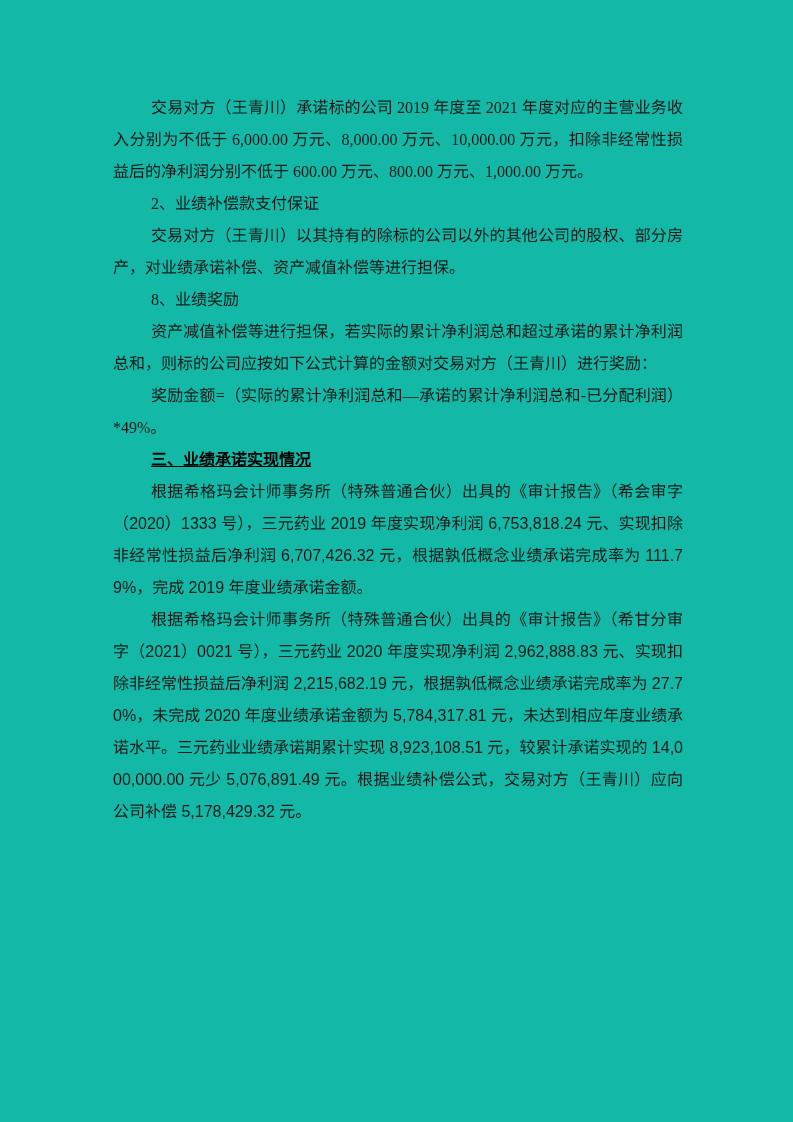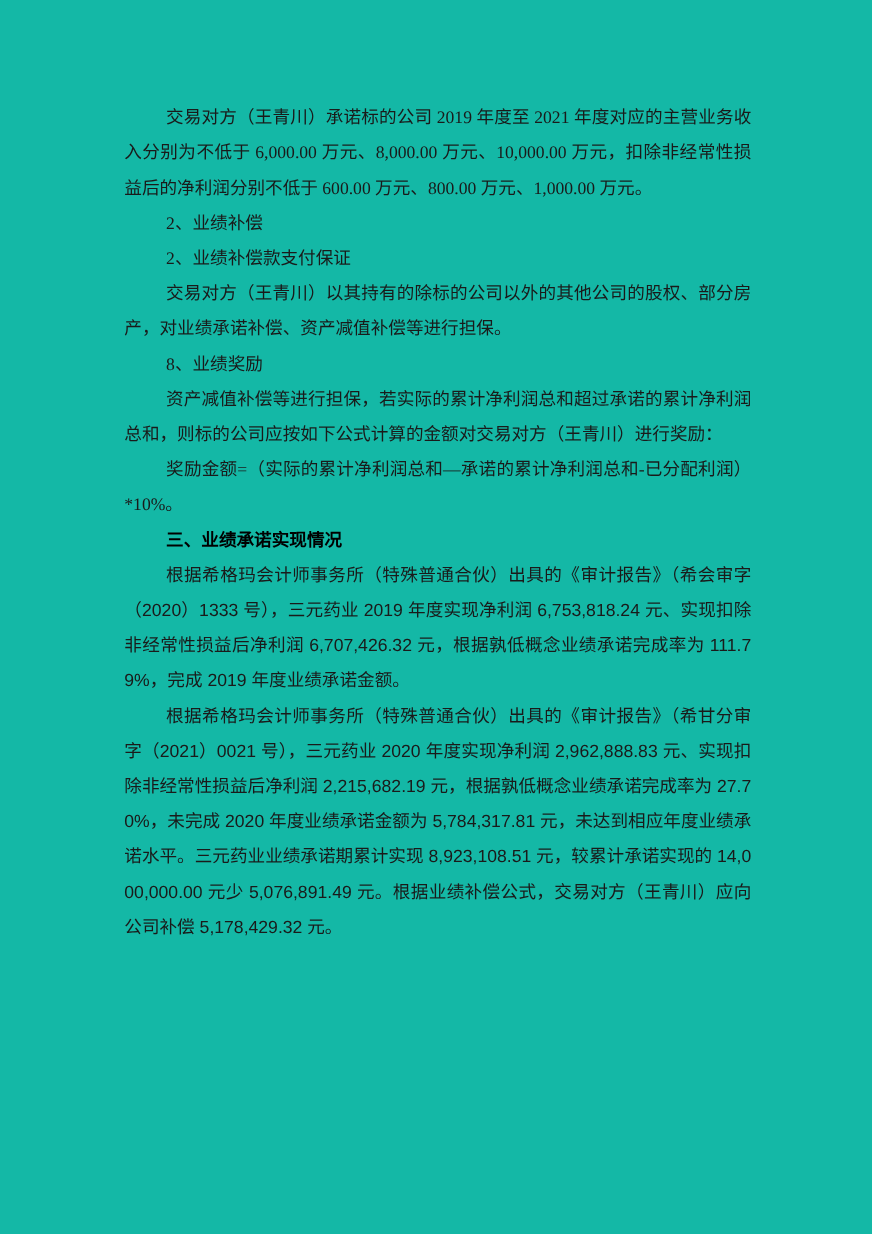--- a/index.html
+++ b/index.html
@@ -31,31 +31,31 @@
     font-family: "Liberation Serif", "DejaVu Serif", serif;
   }
   
   .para.sans-num {
     font-family: "Liberation Sans", "DejaVu Sans", serif;
   }
   .para.heading {
     font-family: "Liberation Sans", "DejaVu Sans", sans-serif;
     font-weight: 700;
     color: #000000;
+    text-decoration: underline;
   }
 </style>
 </head>
 <body>
 
 <div class="page">
   <div class="doc-body">
       <p class="para">交易对方（王青川）承诺标的公司 2019 年度至 2021 年度对应的主营业务收入分别为不低于 6,000.00 万元、8,000.00 万元、10,000.00 万元，扣除非经常性损益后的净利润分别不低于 600.00 万元、800.00 万元、1,000.00 万元。</p>
-      <p class="para">2、业绩补偿</p>
       <p class="para">2、业绩补偿款支付保证</p>
       <p class="para">交易对方（王青川）以其持有的除标的公司以外的其他公司的股权、部分房产，对业绩承诺补偿、资产减值补偿等进行担保。</p>
       <p class="para">8、业绩奖励</p>
       <p class="para">资产减值补偿等进行担保，若实际的累计净利润总和超过承诺的累计净利润总和，则标的公司应按如下公式计算的金额对交易对方（王青川）进行奖励：</p>
-      <p class="para">奖励金额=（实际的累计净利润总和—承诺的累计净利润总和-已分配利润）*10%。</p>
+      <p class="para">奖励金额=（实际的累计净利润总和—承诺的累计净利润总和-已分配利润）*49%。</p>
       <p class="para heading">三、业绩承诺实现情况</p>
       <p class="para sans-num">根据希格玛会计师事务所（特殊普通合伙）出具的《审计报告》（希会审字（2020）1333 号），三元药业 2019 年度实现净利润 6,753,818.24 元、实现扣除非经常性损益后净利润 6,707,426.32 元，根据孰低概念业绩承诺完成率为 111.79%，完成 2019 年度业绩承诺金额。</p>
       <p class="para sans-num">根据希格玛会计师事务所（特殊普通合伙）出具的《审计报告》（希甘分审字（2021）0021 号），三元药业 2020 年度实现净利润 2,962,888.83 元、实现扣除非经常性损益后净利润 2,215,682.19 元，根据孰低概念业绩承诺完成率为 27.70%，未完成 2020 年度业绩承诺金额为 5,784,317.81 元，未达到相应年度业绩承诺水平。三元药业业绩承诺期累计实现 8,923,108.51 元，较累计承诺实现的 14,000,000.00 元少 5,076,891.49 元。根据业绩补偿公式，交易对方（王青川）应向公司补偿 5,178,429.32 元。</p>
     </div>
 </div>
 
 </body></html>

